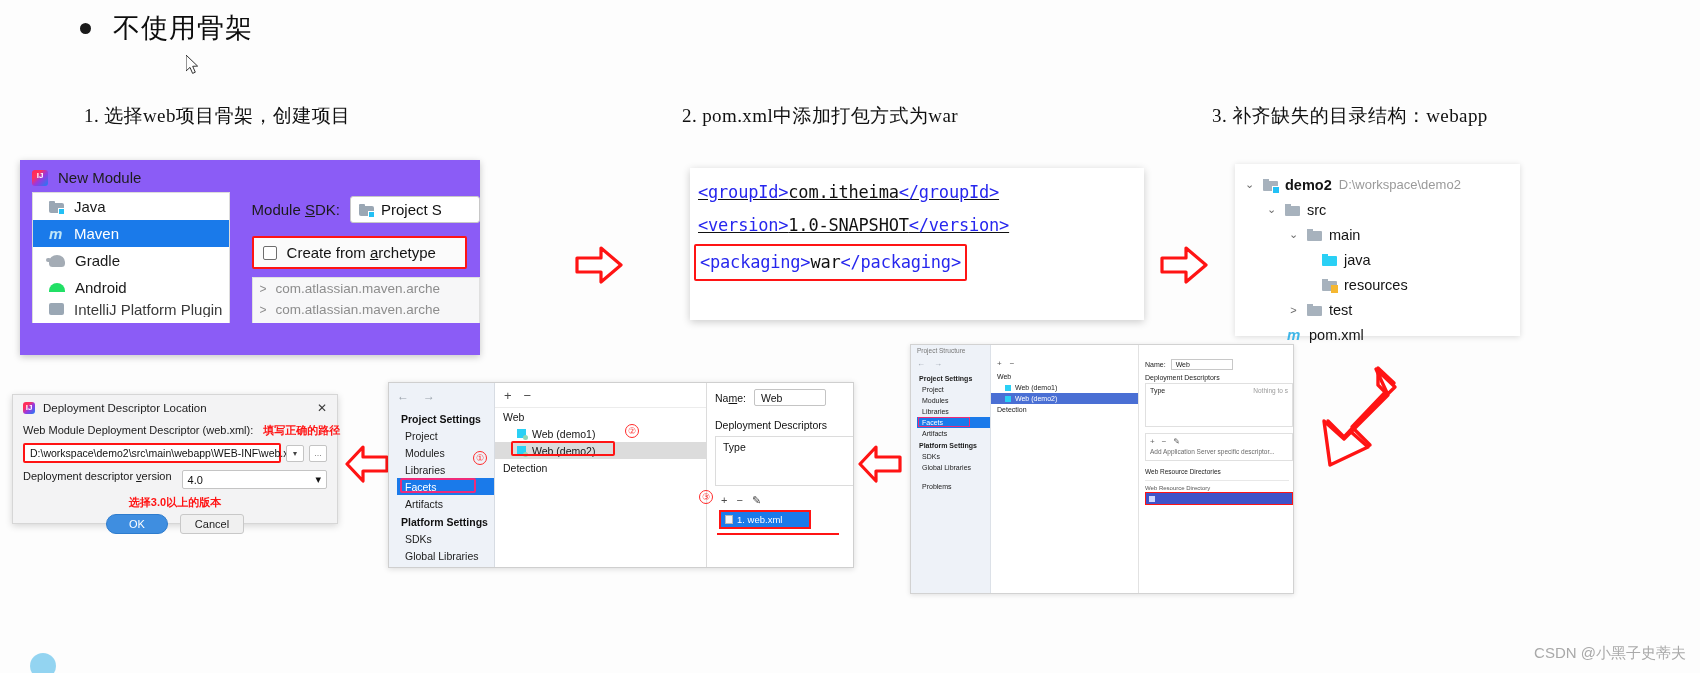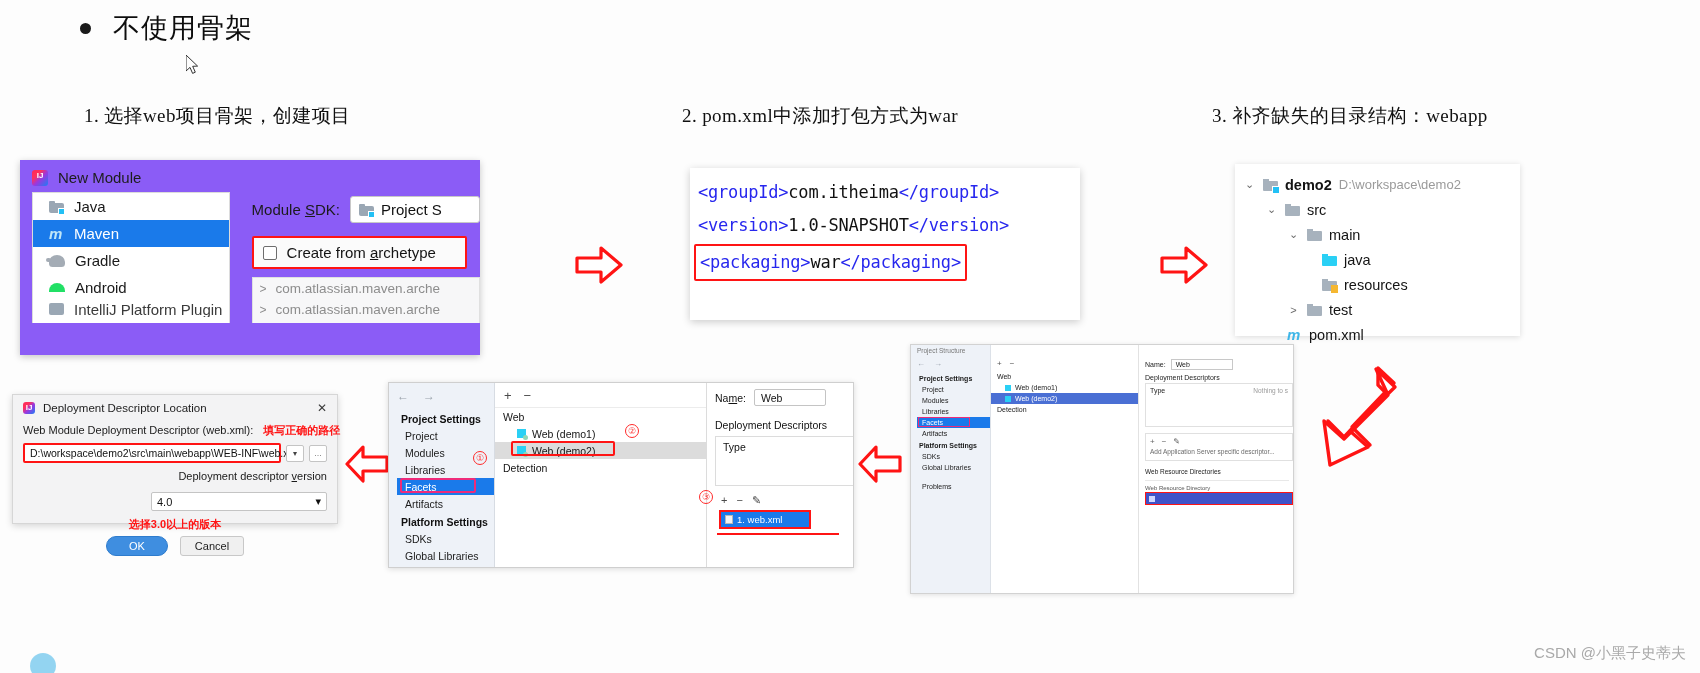--- a/index.html
+++ b/index.html
@@ -77,23 +77,24 @@
   }
   #nm-archetype-check { width:14px; height:14px; border:1.5px solid #6e6e6e; background:#fff; border-radius:2px; flex:none; }
   #nm-archetype-label { font-size:15px; color:#141414; white-space:nowrap; }
   #nm-archetype-label u { text-decoration:underline; }
   #nm-arch-list { margin-top:8px; background:#f7f7f8; border:1px solid #e0e0e0; border-bottom:none; height:46px; overflow:hidden; }
   .arch-row { display:flex; align-items:center; gap:9px; padding:3px 0 3px 7px; font-size:13.5px; color:#8d8d8d; white-space:nowrap; }
   .chev { color:#8d8d8d; font-size:12px; }
 
   
   #pom-card {
-    left:690px; top:168px; width:390px; height:152px;
+    left:690px; top:168px; width:454px; height:152px;
     background:#ffffff; box-shadow:0 2px 8px rgba(0,0,0,.20);
     padding:8px 0 0 8px;
+    text-decoration:underline;
   }
   .code-line {
     font-family:"DejaVu Sans Mono", monospace;
     font-size:17px; color:#111; white-space:nowrap; line-height:33px; letter-spacing:-.2px;
   }
   .tag { color:#2727ee; }
   #pom-pack-wrap {
     border:2.5px solid #ff1414; border-radius:2px;
     display:inline-block; padding:0 4px; margin-left:-4px; margin-top:2px;
   }
@@ -135,21 +136,21 @@
   .red-note { color:#ff1414; font-size:11px; font-weight:bold; white-space:nowrap; }
   #ddl-path-row { display:flex; align-items:center; gap:5px; margin-top:5px; }
   #ddl-path-box {
     border:2px solid #ff1414; background:#fff; border-radius:2px;
     padding:2px 5px; font-size:10.5px; color:#111; white-space:nowrap; width:258px;
   }
   .mini-combo-btn {
     width:18px; height:17px; background:#fff; border:1px solid #c4c4c4; border-radius:2px;
     font-size:8px; color:#444; display:flex; align-items:center; justify-content:center; flex:none;
   }
-  #ddl-ver-row { display:flex; align-items:flex-end; gap:10px; margin-top:7px;flex-direction:column; }
+  #ddl-ver-row { display:flex; align-items:flex-start; gap:10px; margin-top:7px; }
   #ddl-ver-label { font-size:11px; color:#1a1a1a; white-space:nowrap; }
   #ddl-ver-label u { text-decoration:underline; }
   #ddl-ver-combo {
     background:#fff; border:1px solid #c4c4c4; border-radius:2px; width:176px;
     padding:2px 5px; font-size:11px; display:flex; justify-content:space-between; align-items:center;
   }
   #ddl-ver-note { text-align:center; margin-top:3px; }
   #ddl-buttons { display:flex; justify-content:center; gap:12px; margin-top:4px; }
   #ddl-ok {
     background:#3f8ee0; color:#fff; font-size:11px; border-radius:10px;

